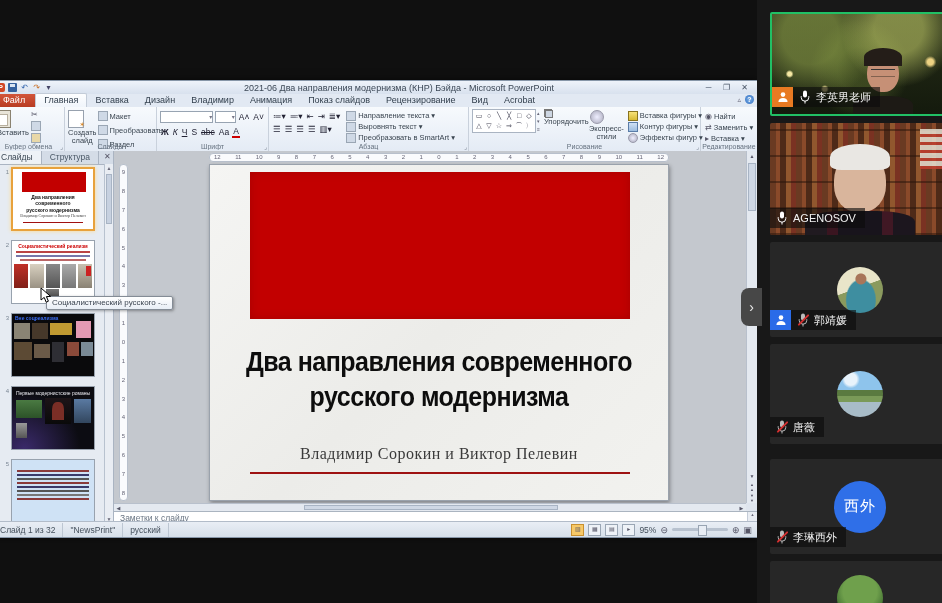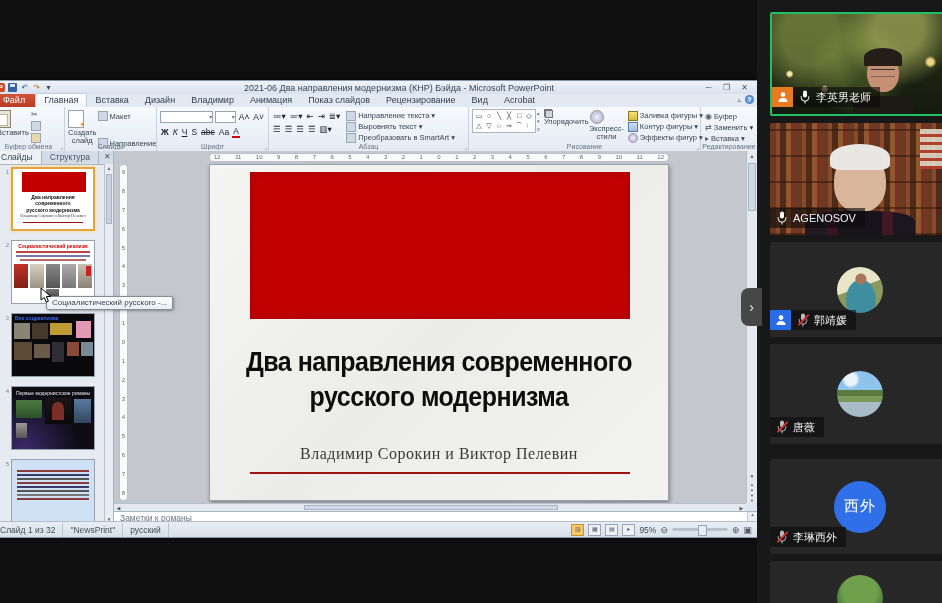--- a/index.html
+++ b/index.html
@@ -289,28 +289,28 @@
         <div class="glabel">Буфер обмена</div>
         <span class="dlg">⌟</span>
       </div>
 
       <div class="grp" style="width:92px">
         <div style="display:flex">
           <div class="bigbtn" style="width:40px">
             <span class="ic-newslide"></span>
             <span>Создать слайд</span>
           </div>
-          <div class="smallcol" style="gap:17px">
+          <div class="smallcol" style="gap:4px">
             <span class="mrow">
                 <span class="mini-ic"></span>
                 <span>Макет</span>
               </span>
             <span class="mrow">
                 <span class="mini-ic"></span>
-                <span>Направление</span>
+                <span>Преобразовать</span>
               </span>
             <span class="mrow">
                 <span class="mini-ic"></span>
                 <span>Раздел</span>
               </span>
           </div>
         </div>
         <div class="glabel">Слайды</div>
       </div>
 
@@ -390,34 +390,34 @@
                 <i></i>
                 <i></i>
               </span>
             <span>Упорядочить</span>
           </div>
           <div class="bigbtn" style="width:40px">
             <span class="effic" style="width:12px;height:12px;margin:1px"></span>
             <span>Экспресс-стили</span>
           </div>
           <div class="smallcol" style="gap:1px">
-            <span class="labelrow"><span class="fillic"></span><span>Заливка фигуры</span> ▾</span>
+            <span class="labelrow"><span class="fillic"></span><span>Вставка фигуры</span> ▾</span>
             <span class="labelrow"><span class="outlic"></span><span>Контур фигуры</span> ▾</span>
             <span class="labelrow"><span class="effic"></span><span>Эффекты фигур</span> ▾</span>
           </div>
         </div>
         <div class="glabel">Рисование</div>
         <span class="dlg">⌟</span>
       </div>
 
       <div class="grp" style="width:56px;border-right:none">
         <div class="smallcol" style="gap:1px;margin-top:1px">
           <span class="labelrow">
               <span class="sico">◉</span>
-              <span>Буфер</span>
+              <span>Найти</span>
             </span>
           <span class="labelrow"><span class="sico">⇄</span><span>Заменить</span> ▾</span>
           <span class="labelrow"><span class="sico">▸</span><span>Вставка</span> ▾</span>
         </div>
         <div class="glabel">Редактирование</div>
       </div>
     </div>
 
     <div class="leftpane">
       <div class="panetabs">
@@ -565,21 +565,21 @@
       <span class="dbl" style="bottom:0">▼<br>▼</span>
     </div>
 
     <div class="hscrollbar">
       <span class="ha" style="left:0">◀</span>
       <span class="hthumb"></span>
       <span class="ha" style="right:0">▶</span>
     </div>
 
     <div class="notes">
-      <span>Заметки к романы</span>
+      <span>Заметки к слайду</span>
       <span class="nscroll">▲<br><br>▼</span>
     </div>
 
     <div class="statusbar">
       <span class="sb-item">Слайд 1 из 32</span>
       <span class="sb-item">"NewsPrint"</span>
       <span class="sb-item">русский</span>
       <span class="sb-right">
         <span class="vico on">▥</span>
         <span class="vico">▦</span>

